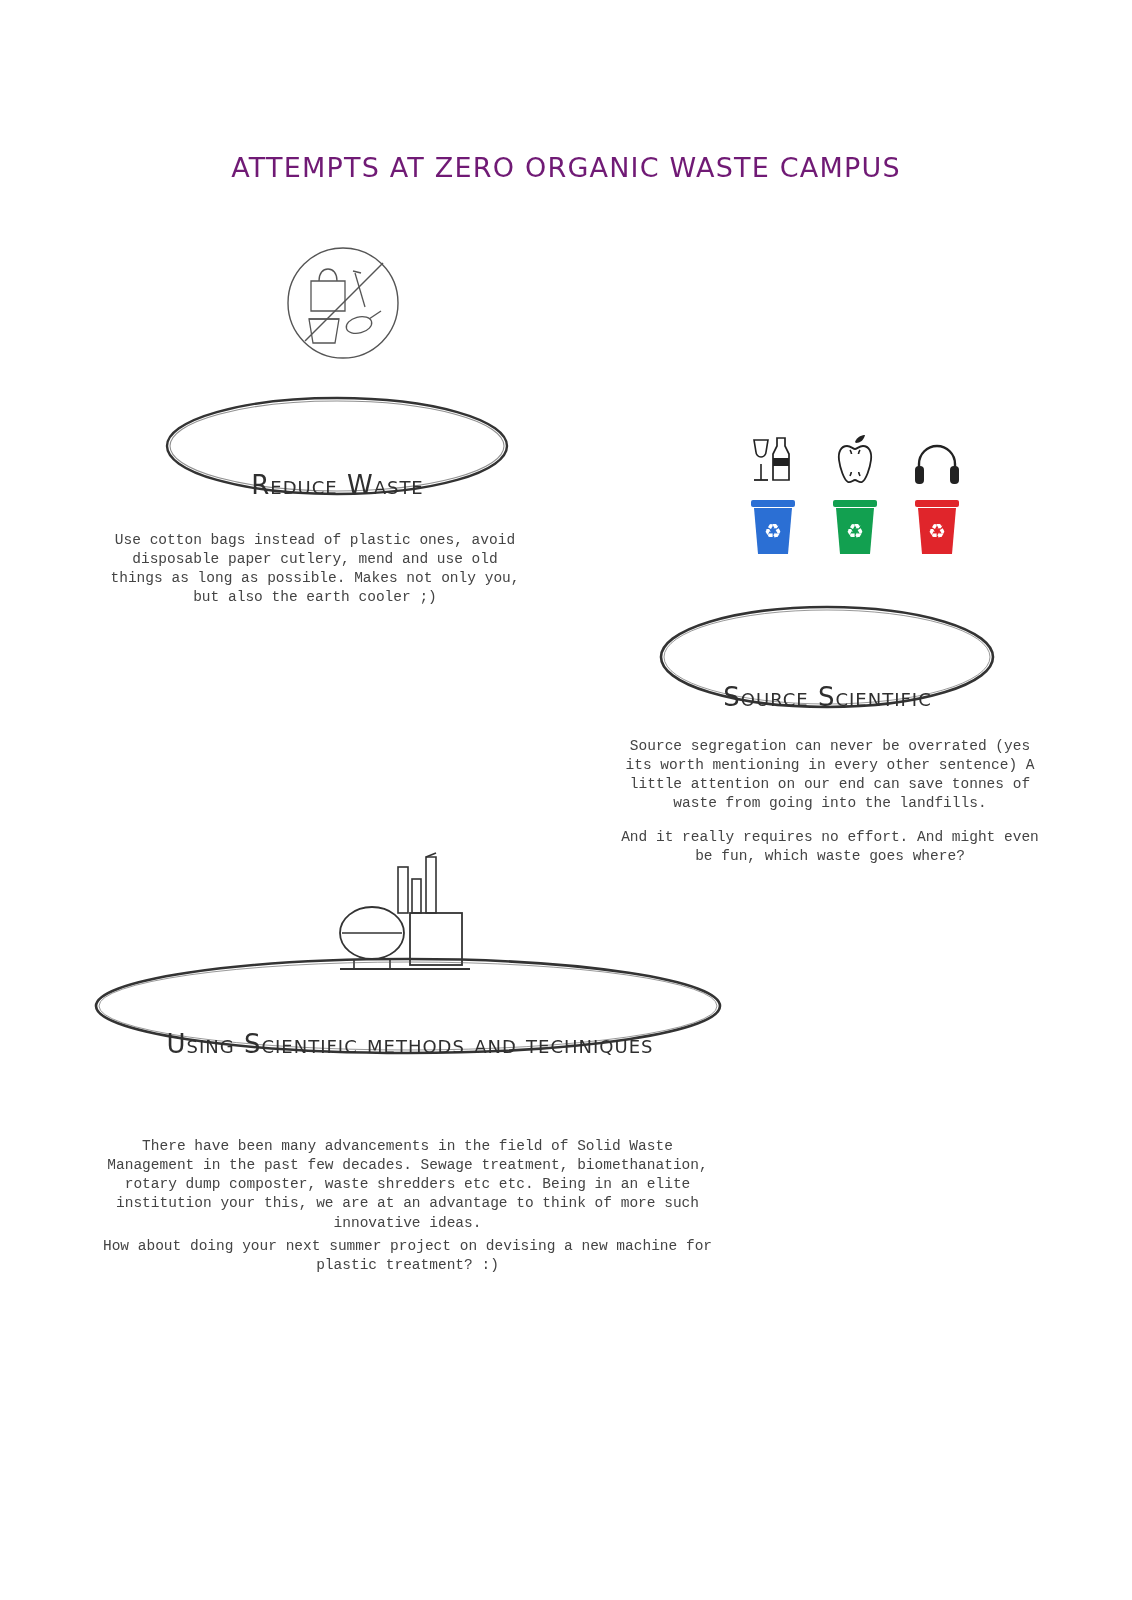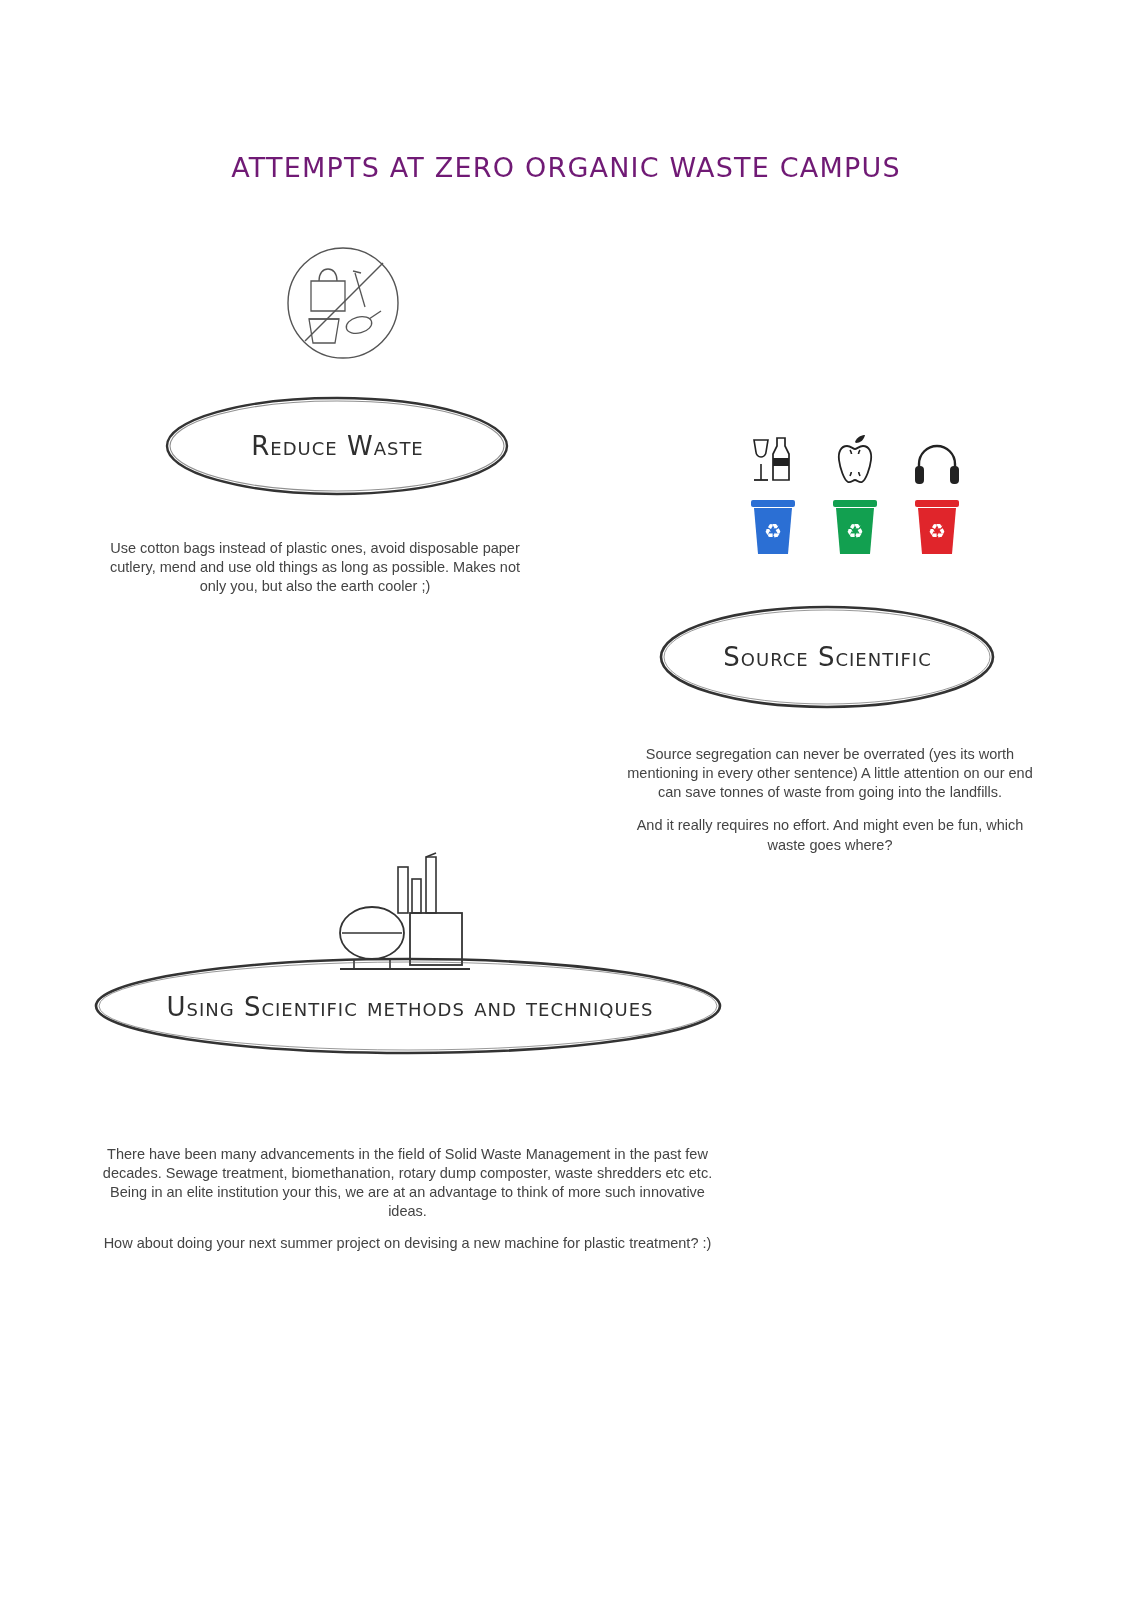--- a/index.html
+++ b/index.html
@@ -31,21 +31,21 @@
     font-variant: small-caps;
     text-transform: uppercase;
   }
 
   
   .section { position: absolute; }
 
   .bubble-wrap {
     position: absolute;
     display: flex;
-    align-items: center;
+    align-items: flex-end;
     justify-content: center;
   }
   .bubble-label {
     position: relative;
     z-index: 2;
     font-family: "DejaVu Sans", sans-serif;
     font-size: 26px;
     color: #2f2f2f;
     font-variant: small-caps;
     letter-spacing: 1px;
@@ -58,21 +58,21 @@
     z-index: 1;
   }
 
   .body-text {
     position: absolute;
     text-align: center;
     font-size: 14.5px;
     line-height: 1.32;
     color: #444;
   }
-  .body-text p { margin: 12px 0 14px 0; }
+  .body-text p { margin: 4px 0 14px 0; font-family: Liberation Mono, monospace; }
   .body-text p:last-child { margin-bottom: 0; }
 
   
   .icon-box { position: absolute; }
 
   
   .bins {
     position: absolute;
     display: flex;
     gap: 26px;

